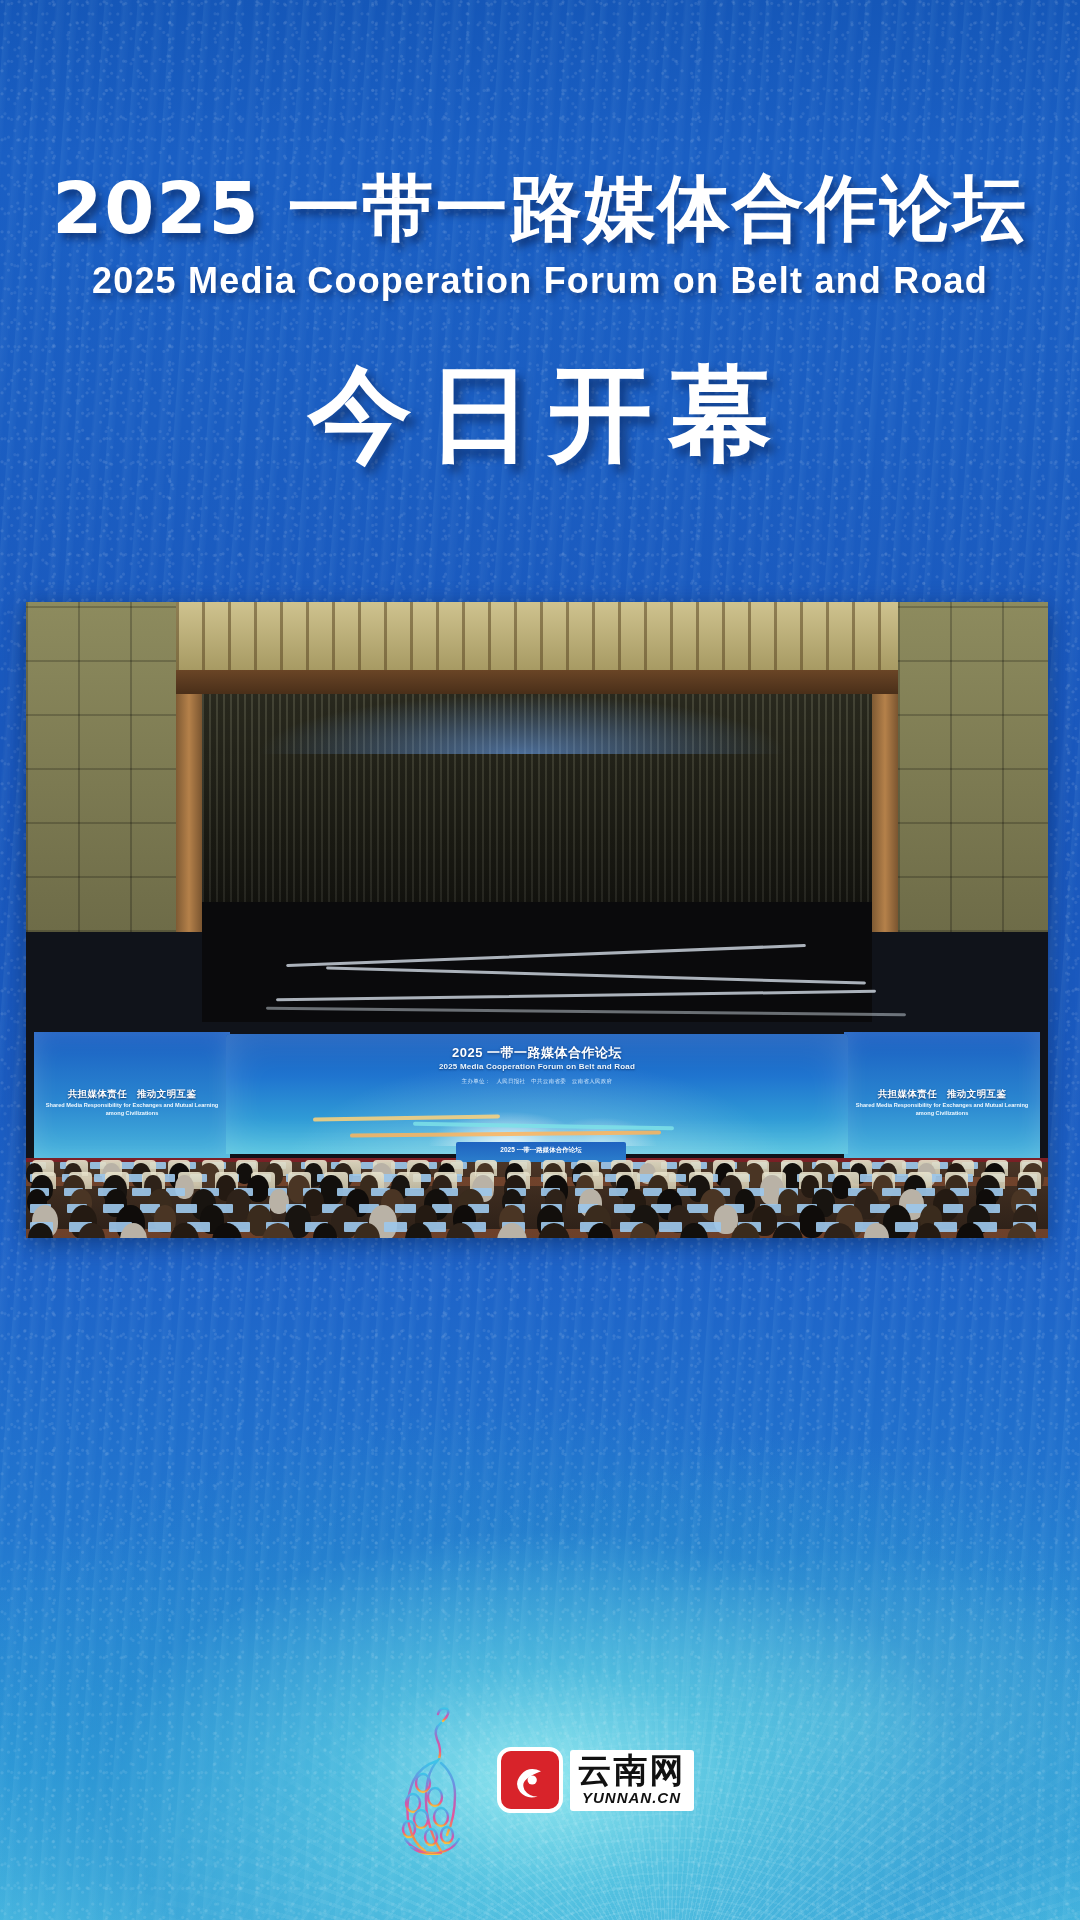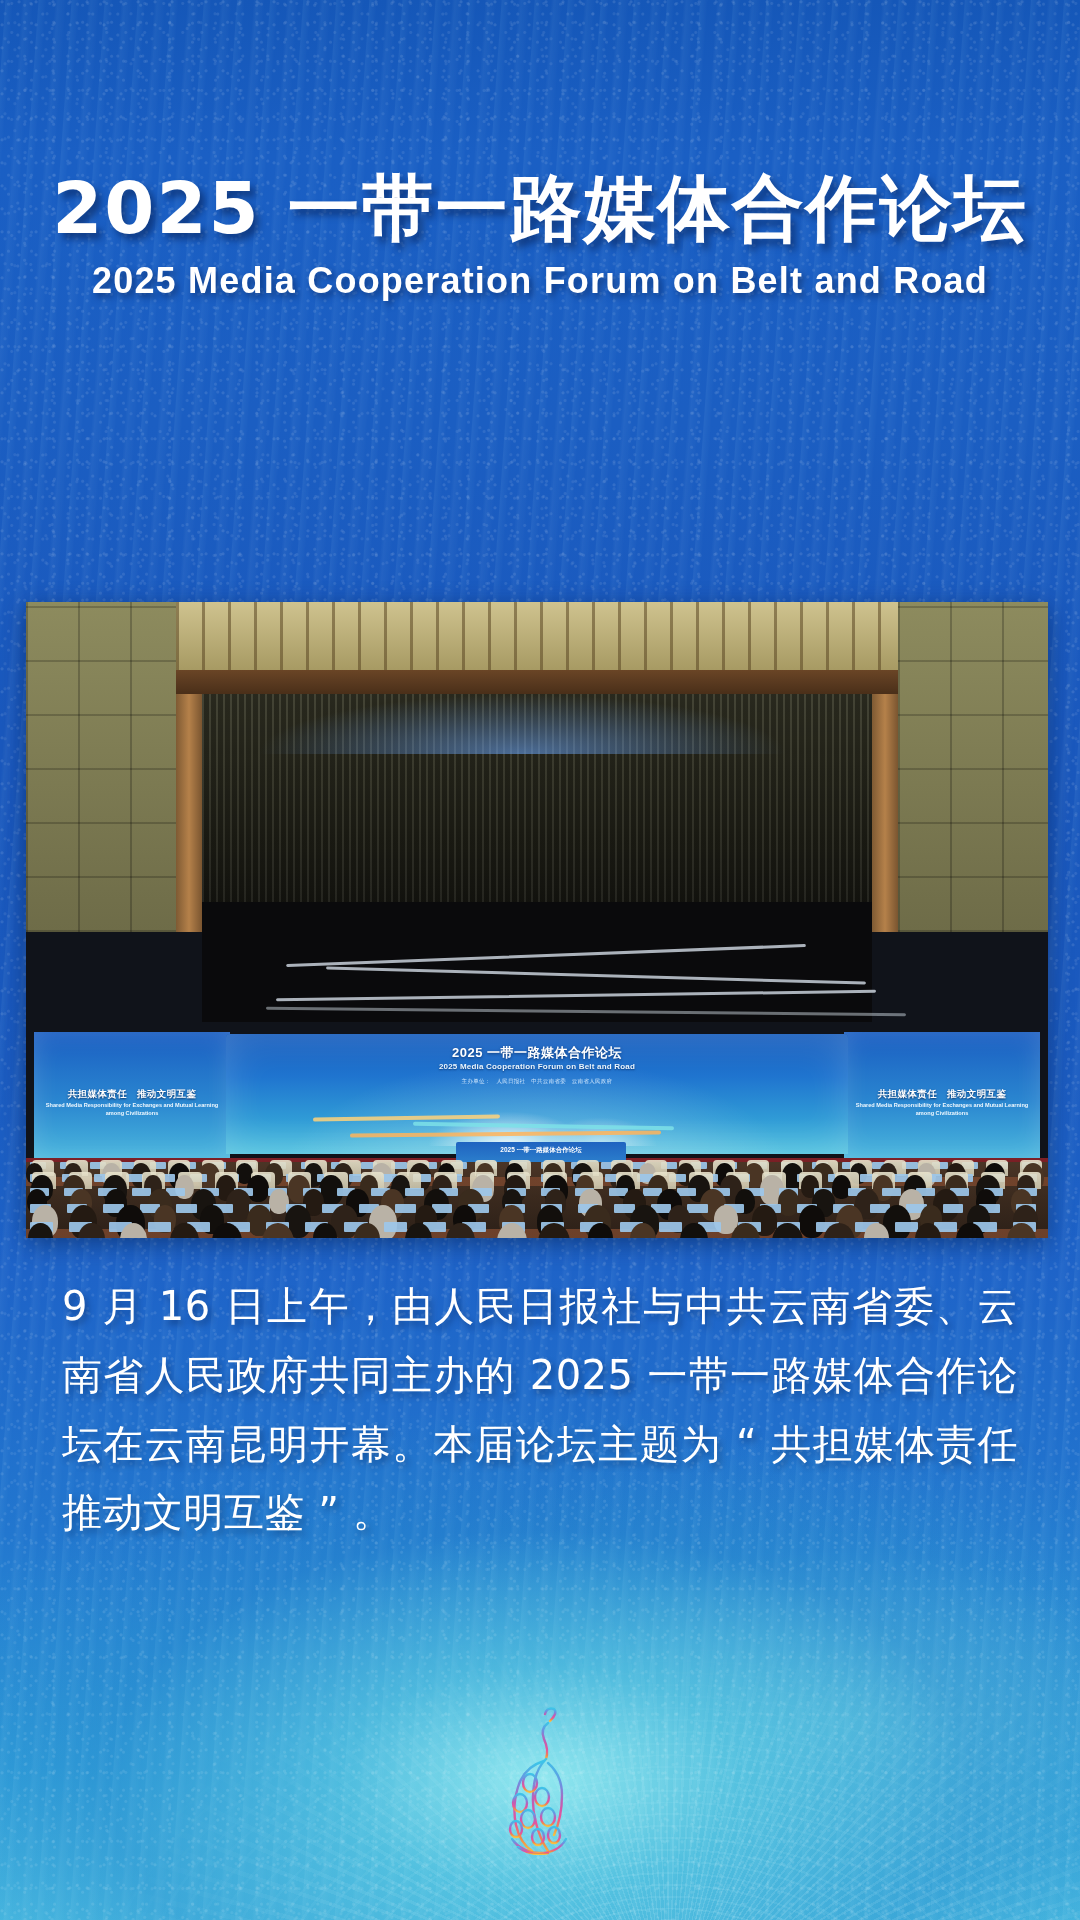--- a/index.html
+++ b/index.html
@@ -218,20 +218,21 @@
 <div id="poster">
 
   <div id="tex-streaks"></div>
   <div id="tex-noise"></div>
   <div id="tex-fan2"></div>
   <div id="tex-fan"></div>
 
   <div id="title-block">
     <div class="cn-title">2025 一带一路媒体合作论坛</div>
     <div class="en-title">2025 Media Cooperation Forum on Belt and Road</div>
+    <div id="headline">今日开幕</div>
   </div>
 
   <div id="photo">
     <div class="ph-wallL"></div>
     <div class="ph-wallR"></div>
     <div class="ph-pillarL"></div>
     <div class="ph-pillarR"></div>
     <div id="ph-valance"></div>
     <div id="ph-proscenium"></div>
     <div id="ph-curtain"></div>
@@ -602,21 +603,20 @@
         <div class="head" style="width: 29px; height: 36.25px; left: 704.818px; top: 61px; background: rgb(58, 43, 29);"></div>
         <div class="head" style="width: 30.45px; height: 38.0625px; left: 746.273px; top: 61px; background: rgb(24, 20, 16);"></div>
         <div class="head" style="width: 31.9px; height: 39.875px; left: 796.727px; top: 61px; background: rgb(46, 34, 25);"></div>
         <div class="head" style="width: 24.65px; height: 30.8125px; left: 838.182px; top: 61px; background: rgb(185, 178, 166);"></div>
         <div class="head" style="width: 26.1px; height: 32.625px; left: 888.636px; top: 61px; background: rgb(36, 26, 18);"></div>
         <div class="head" style="width: 27.55px; height: 34.4375px; left: 930.091px; top: 61px; background: rgb(15, 12, 10);"></div>
         <div class="head" style="width: 29px; height: 36.25px; left: 980.545px; top: 61px; background: rgb(74, 53, 36);"></div>
       </div>
   </div>
 
-  <div id="body-text">9 月 16 日上午，由人民日报社与中共云南省委、云南省人民政府共同主办的 2025 一带一路媒体合作论坛在云南昆明开幕。本届论坛主题为 “ 共担媒体责任　推动文明互鉴 ” 。</div>
 
   <div id="footer">
 
     <div id="logo-yunnanfabu">
       <svg id="peacock-icon" viewBox="0 0 92 150">
         <defs>
           <linearGradient id="pg" x1="0.5" y1="0" x2="0.4" y2="1">
             <stop offset="0%" stop-color="#3ec3e8"></stop>
             <stop offset="26%" stop-color="#6f8fe0"></stop>
             <stop offset="50%" stop-color="#c05fb4"></stop>
@@ -638,15 +638,27 @@
           <ellipse cx="54" cy="112" rx="7" ry="9"></ellipse>
           <ellipse cx="22" cy="124" rx="6" ry="8"></ellipse>
           <ellipse cx="44" cy="132" rx="6" ry="8"></ellipse>
           <ellipse cx="60" cy="130" rx="6" ry="8"></ellipse>
           <path d="M18 134 q10 14 28 14 q18 0 26 -14"></path>
           <path d="M24 142 q14 10 30 6"></path>
         </g>
       </svg>
     </div>
 
+    <div id="logo-yunnanwang">
+      <div id="yw-mark">
+        <svg viewBox="0 0 40 40" width="44" height="44" aria-hidden="true">
+          <path d="M30 12 q-11 -5 -18 3 q-7 8 -1 16 q6 7 16 4 q-8 0 -12 -6 q-3 -6 2 -10 q5 -4 13 -7 z" fill="#ffffff"></path>
+          <circle cx="22" cy="20" r="4.2" fill="#ffffff"></circle>
+        </svg>
+      </div>
+      <div id="yw-textwrap">
+        <div id="yw-cn">云南网</div>
+        <div id="yw-en">YUNNAN.CN</div>
+      </div>
+    </div>
 
   </div>
 </div>
 
 </body></html>

